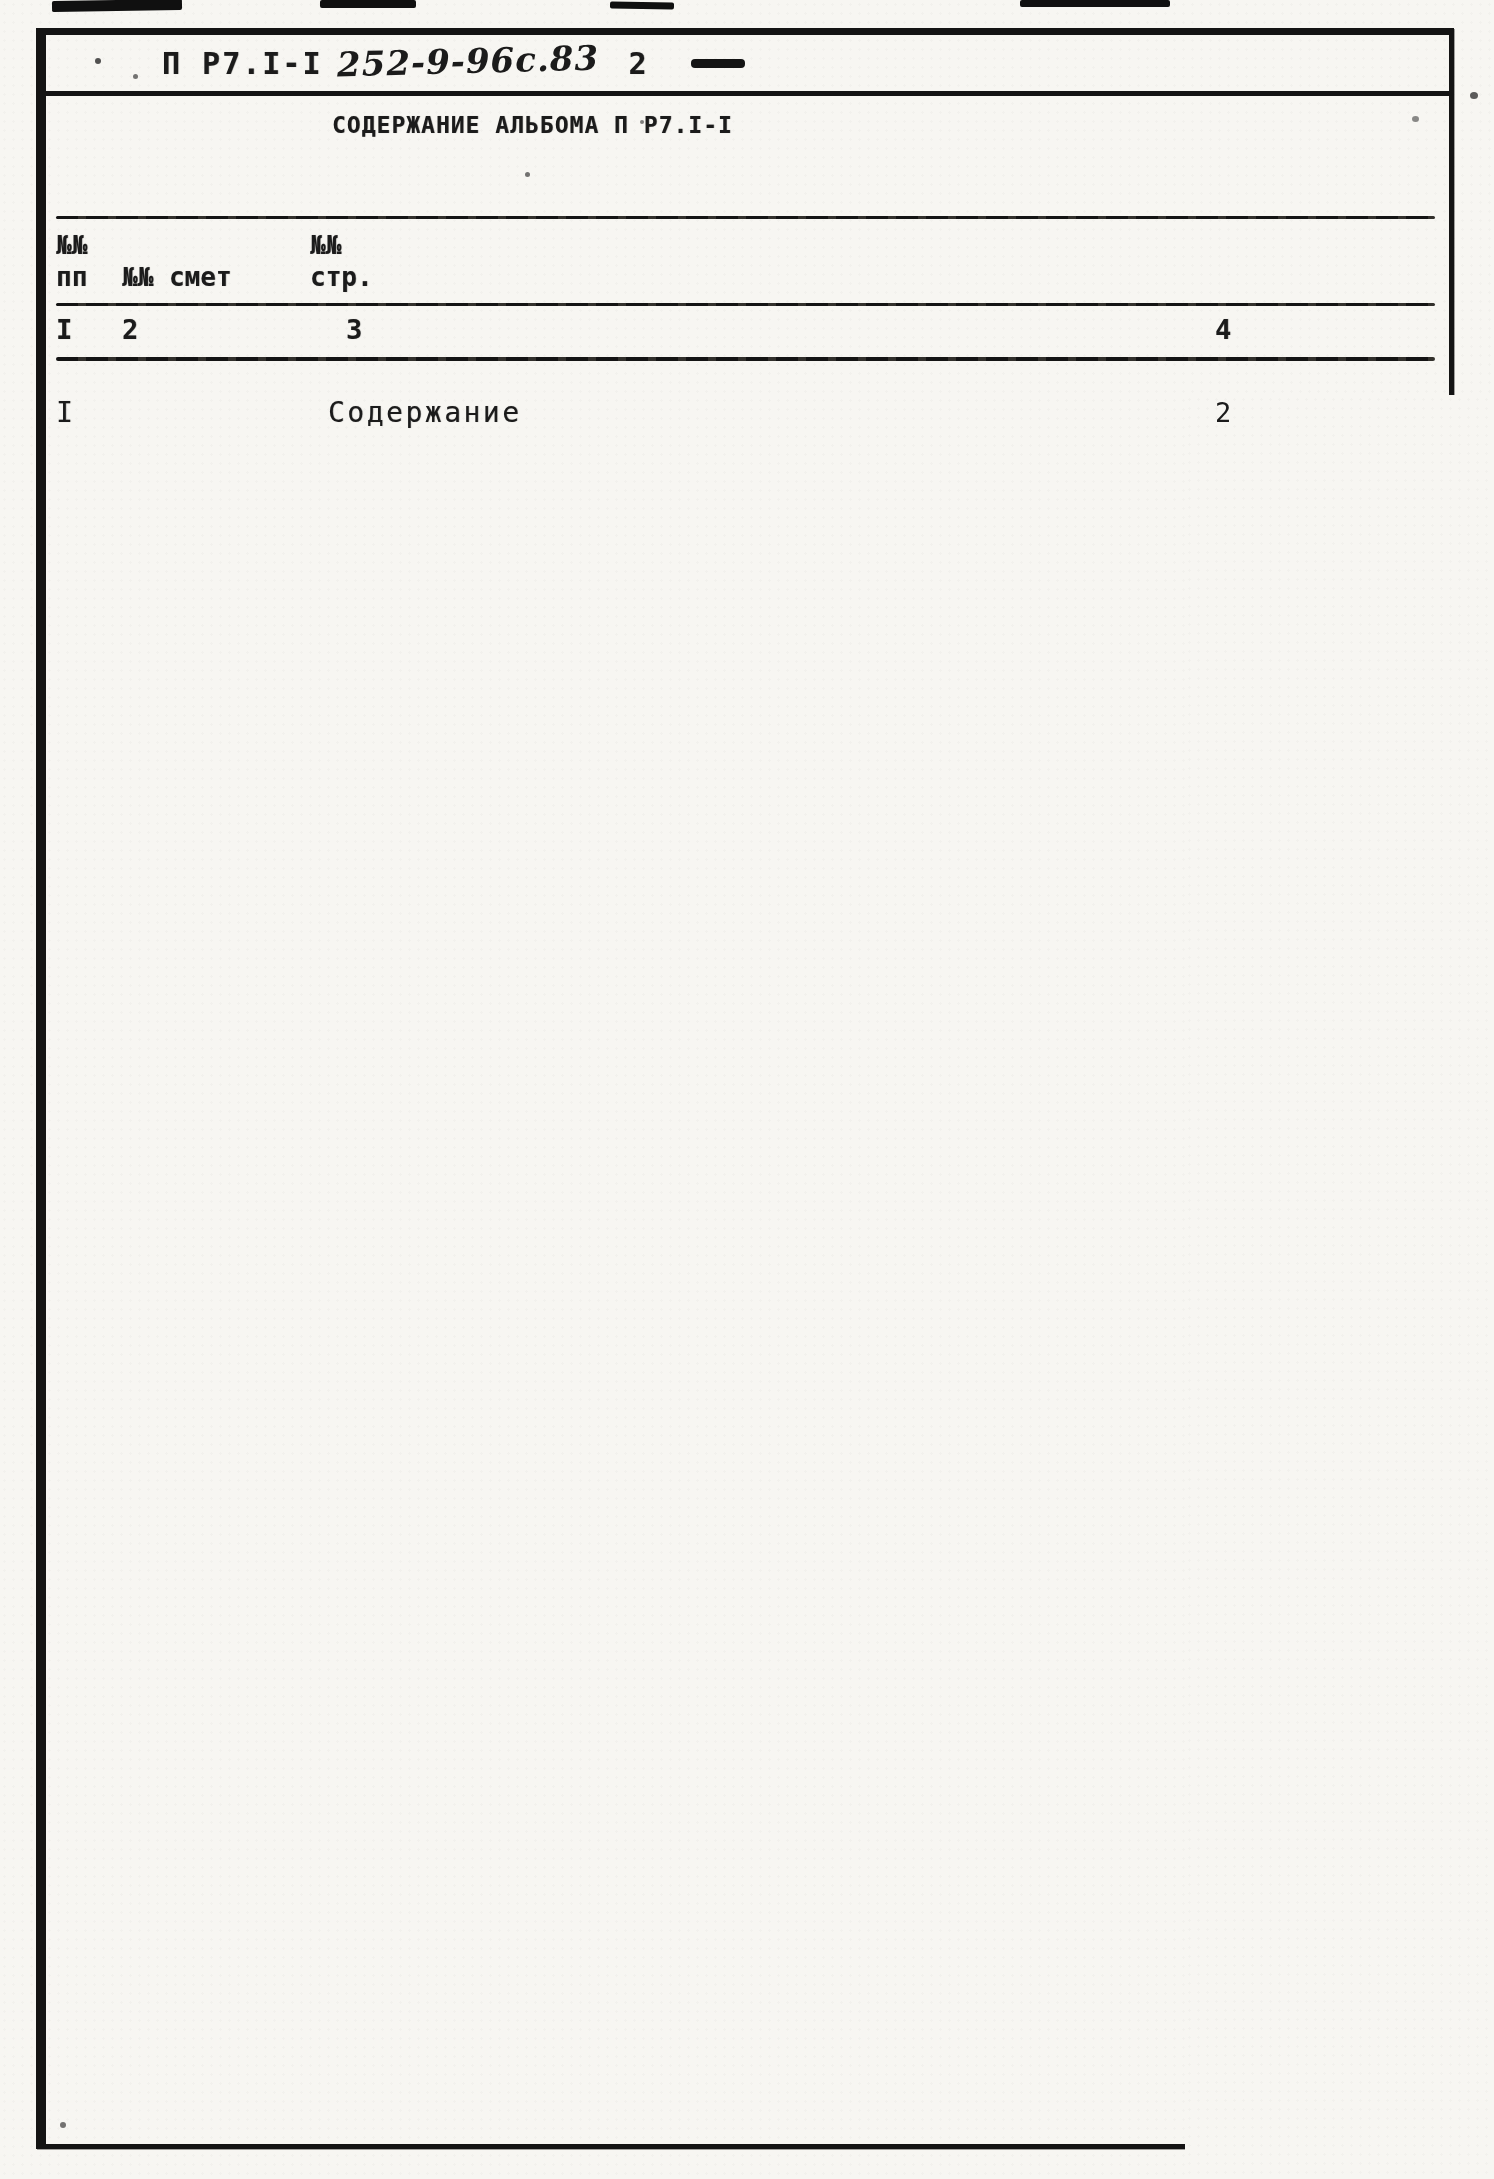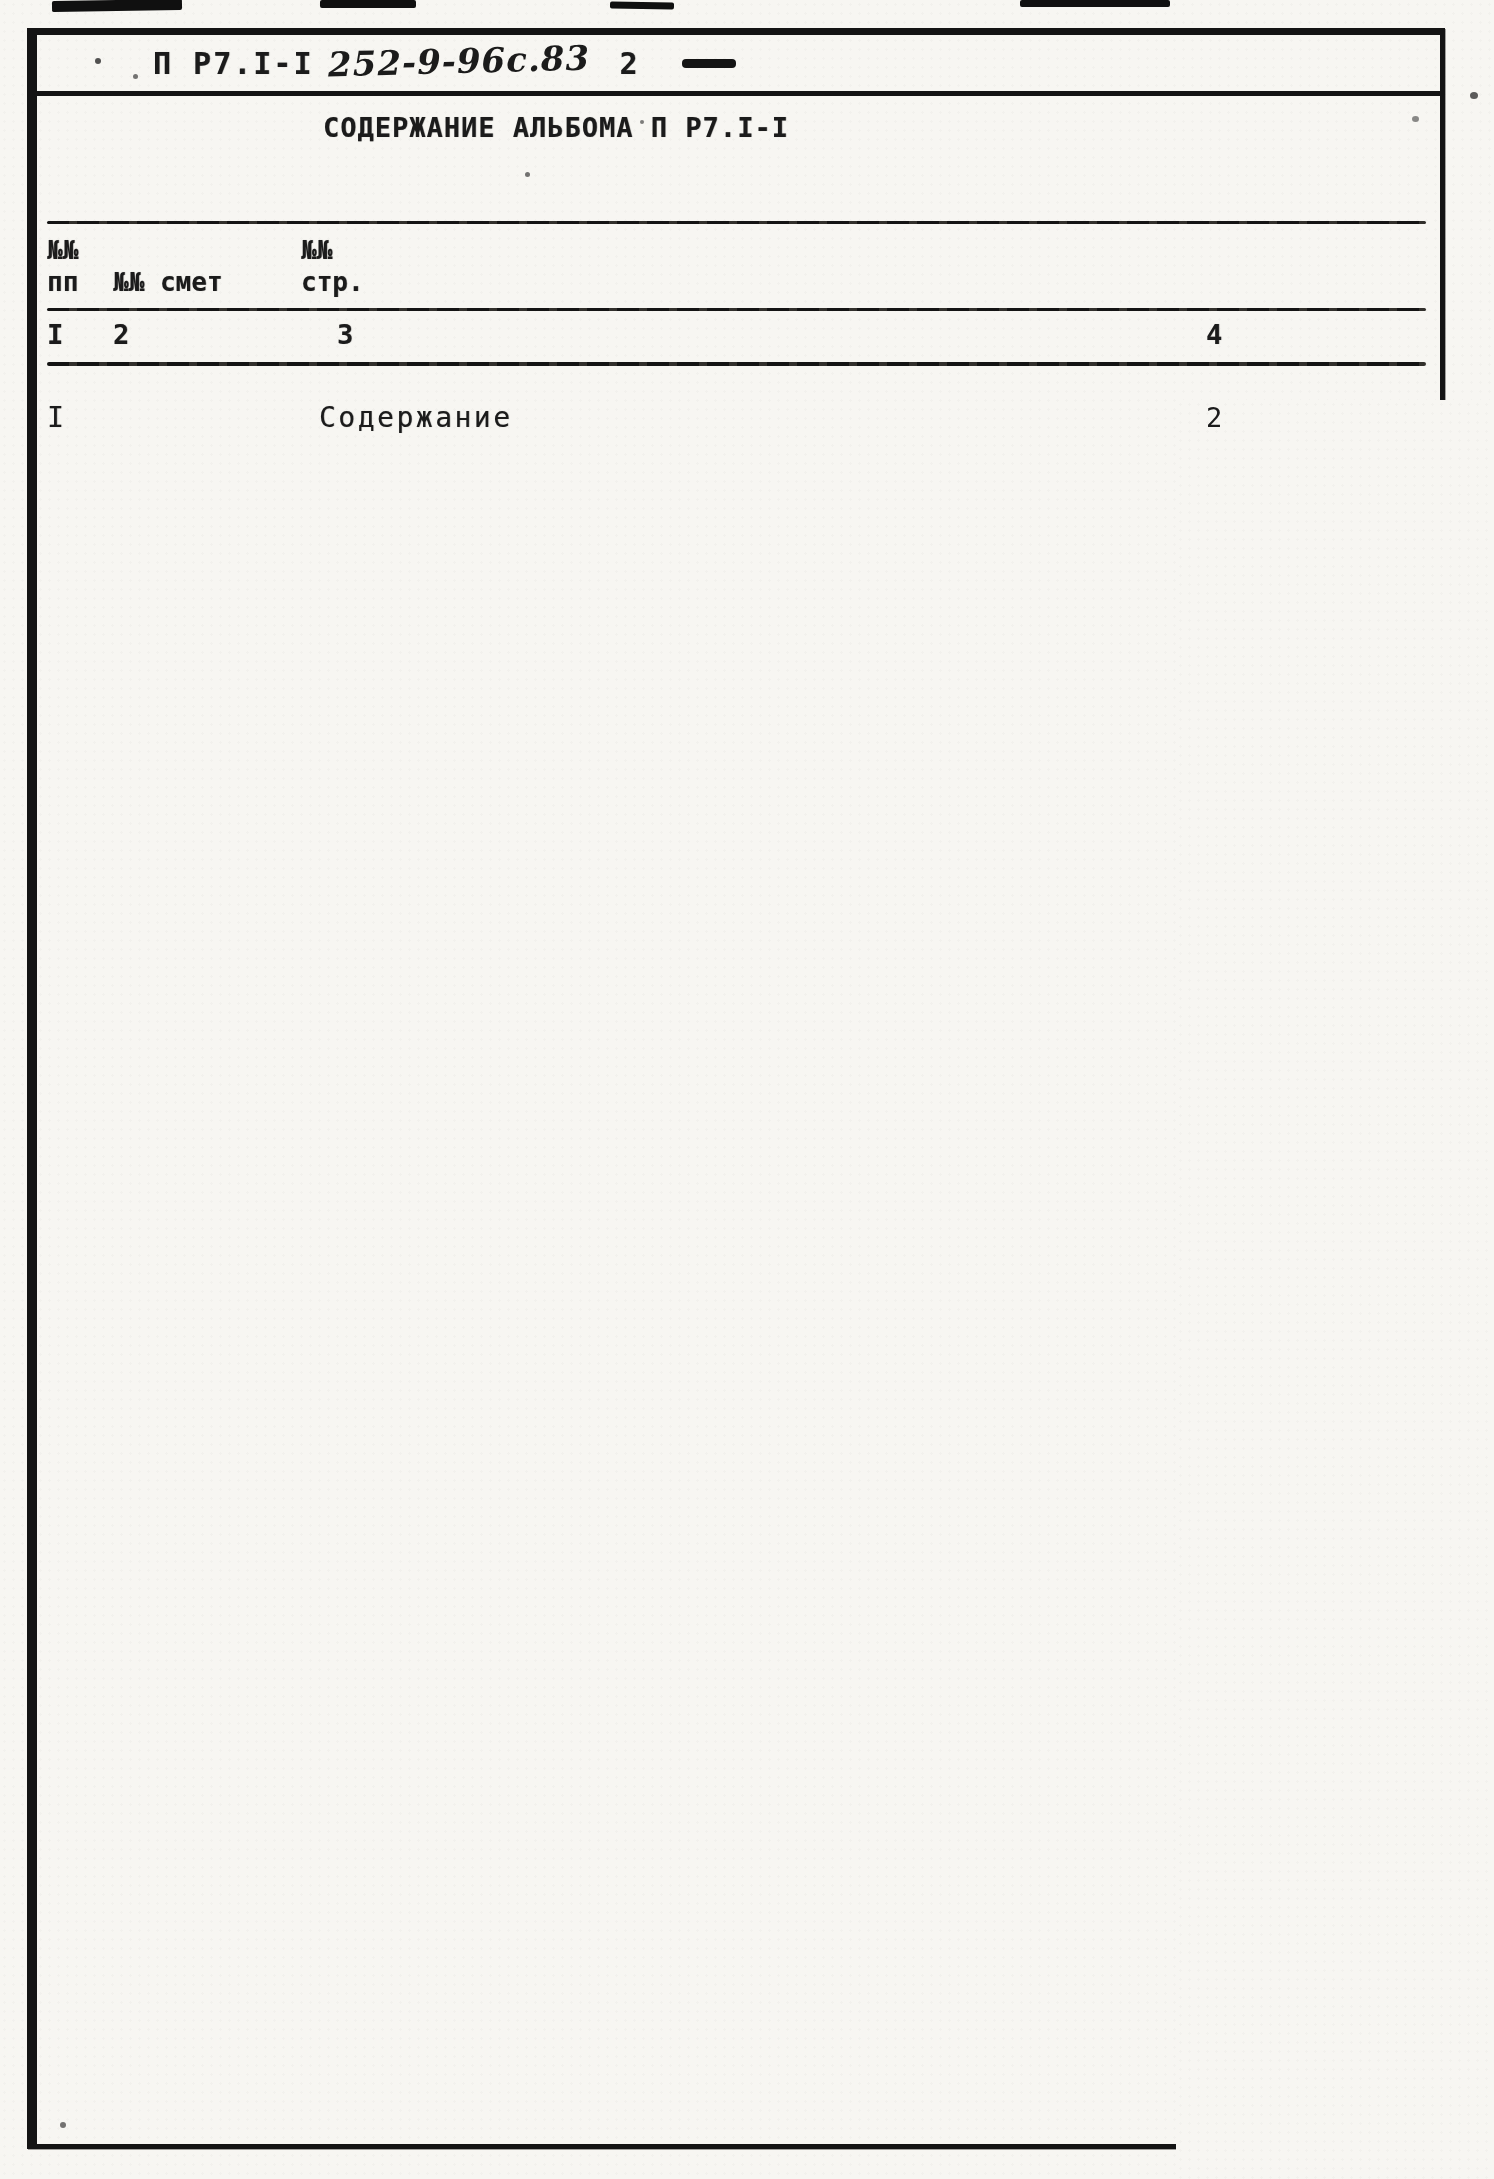--- a/index.html
+++ b/index.html
@@ -13,42 +13,42 @@
   .page{
     position:relative;width:1494px;height:2179px;
     background-color:#f7f6f2;
     background-image:radial-gradient(rgba(0,0,0,.020) 1px, transparent 1.4px);
     background-size:9px 9px;
   }
   .ink{ text-shadow:0.5px 0.4px 0.7px rgba(10,10,10,.45); }
 
   
   .frame{
-    position:absolute;left:27px;top:28px;width:1418px;height:2121px;
+    position:absolute;left:36px;top:28px;width:1418px;height:2121px;
     border:5px solid #141414;border-left-width:10px;border-top-width:7px;
     box-sizing:border-box;
     box-shadow:1px 1px 0 rgba(0,0,0,.35);
   }
 
   
   .stamp-band{
     height:56px;border-bottom:5px solid #141414;
     display:flex;align-items:center;padding-left:116px;
   }
   .stamp-typed{font-size:30px;font-weight:bold;letter-spacing:2px;}
   .stamp-hand{
     font-family:"DejaVu Serif", serif;font-style:italic;font-weight:bold;
     font-size:34px;letter-spacing:1px;margin-left:14px;margin-top:-4px;
     transform:rotate(-1.5deg);
   }
   .stamp-sheet{margin-left:30px;}
   .stamp-dash{width:54px;height:9px;background:#141414;margin-left:42px;border-radius:4px;}
 
   .subject{margin:6px 0 0 20px;font-size:25px;line-height:32px;font-weight:bold;}
-  .title{margin:16px 0 0 286px;font-size:27px;font-weight:bold;letter-spacing:1px;}
+  .title{margin:16px 0 0 286px;font-size:23px;font-weight:bold;letter-spacing:1px;}
 
   .table{padding:0 14px 0 10px;}
   .rule{height:3px;background:repeating-linear-gradient(90deg,#141414 0 22px,#32302c 22px 30px);border-radius:2px;}
   .rule.top{margin-top:78px;}
   .rule.mid{margin-top:2px;}
   .rule.thick{height:4px;}
 
   .grid{display:grid;grid-template-columns:66px 158px 1fr 250px;align-items:end;}
   .head{padding:10px 0 8px;font-size:26px;font-weight:bold;line-height:32px;}
   .prewrap{white-space:pre-wrap;}

